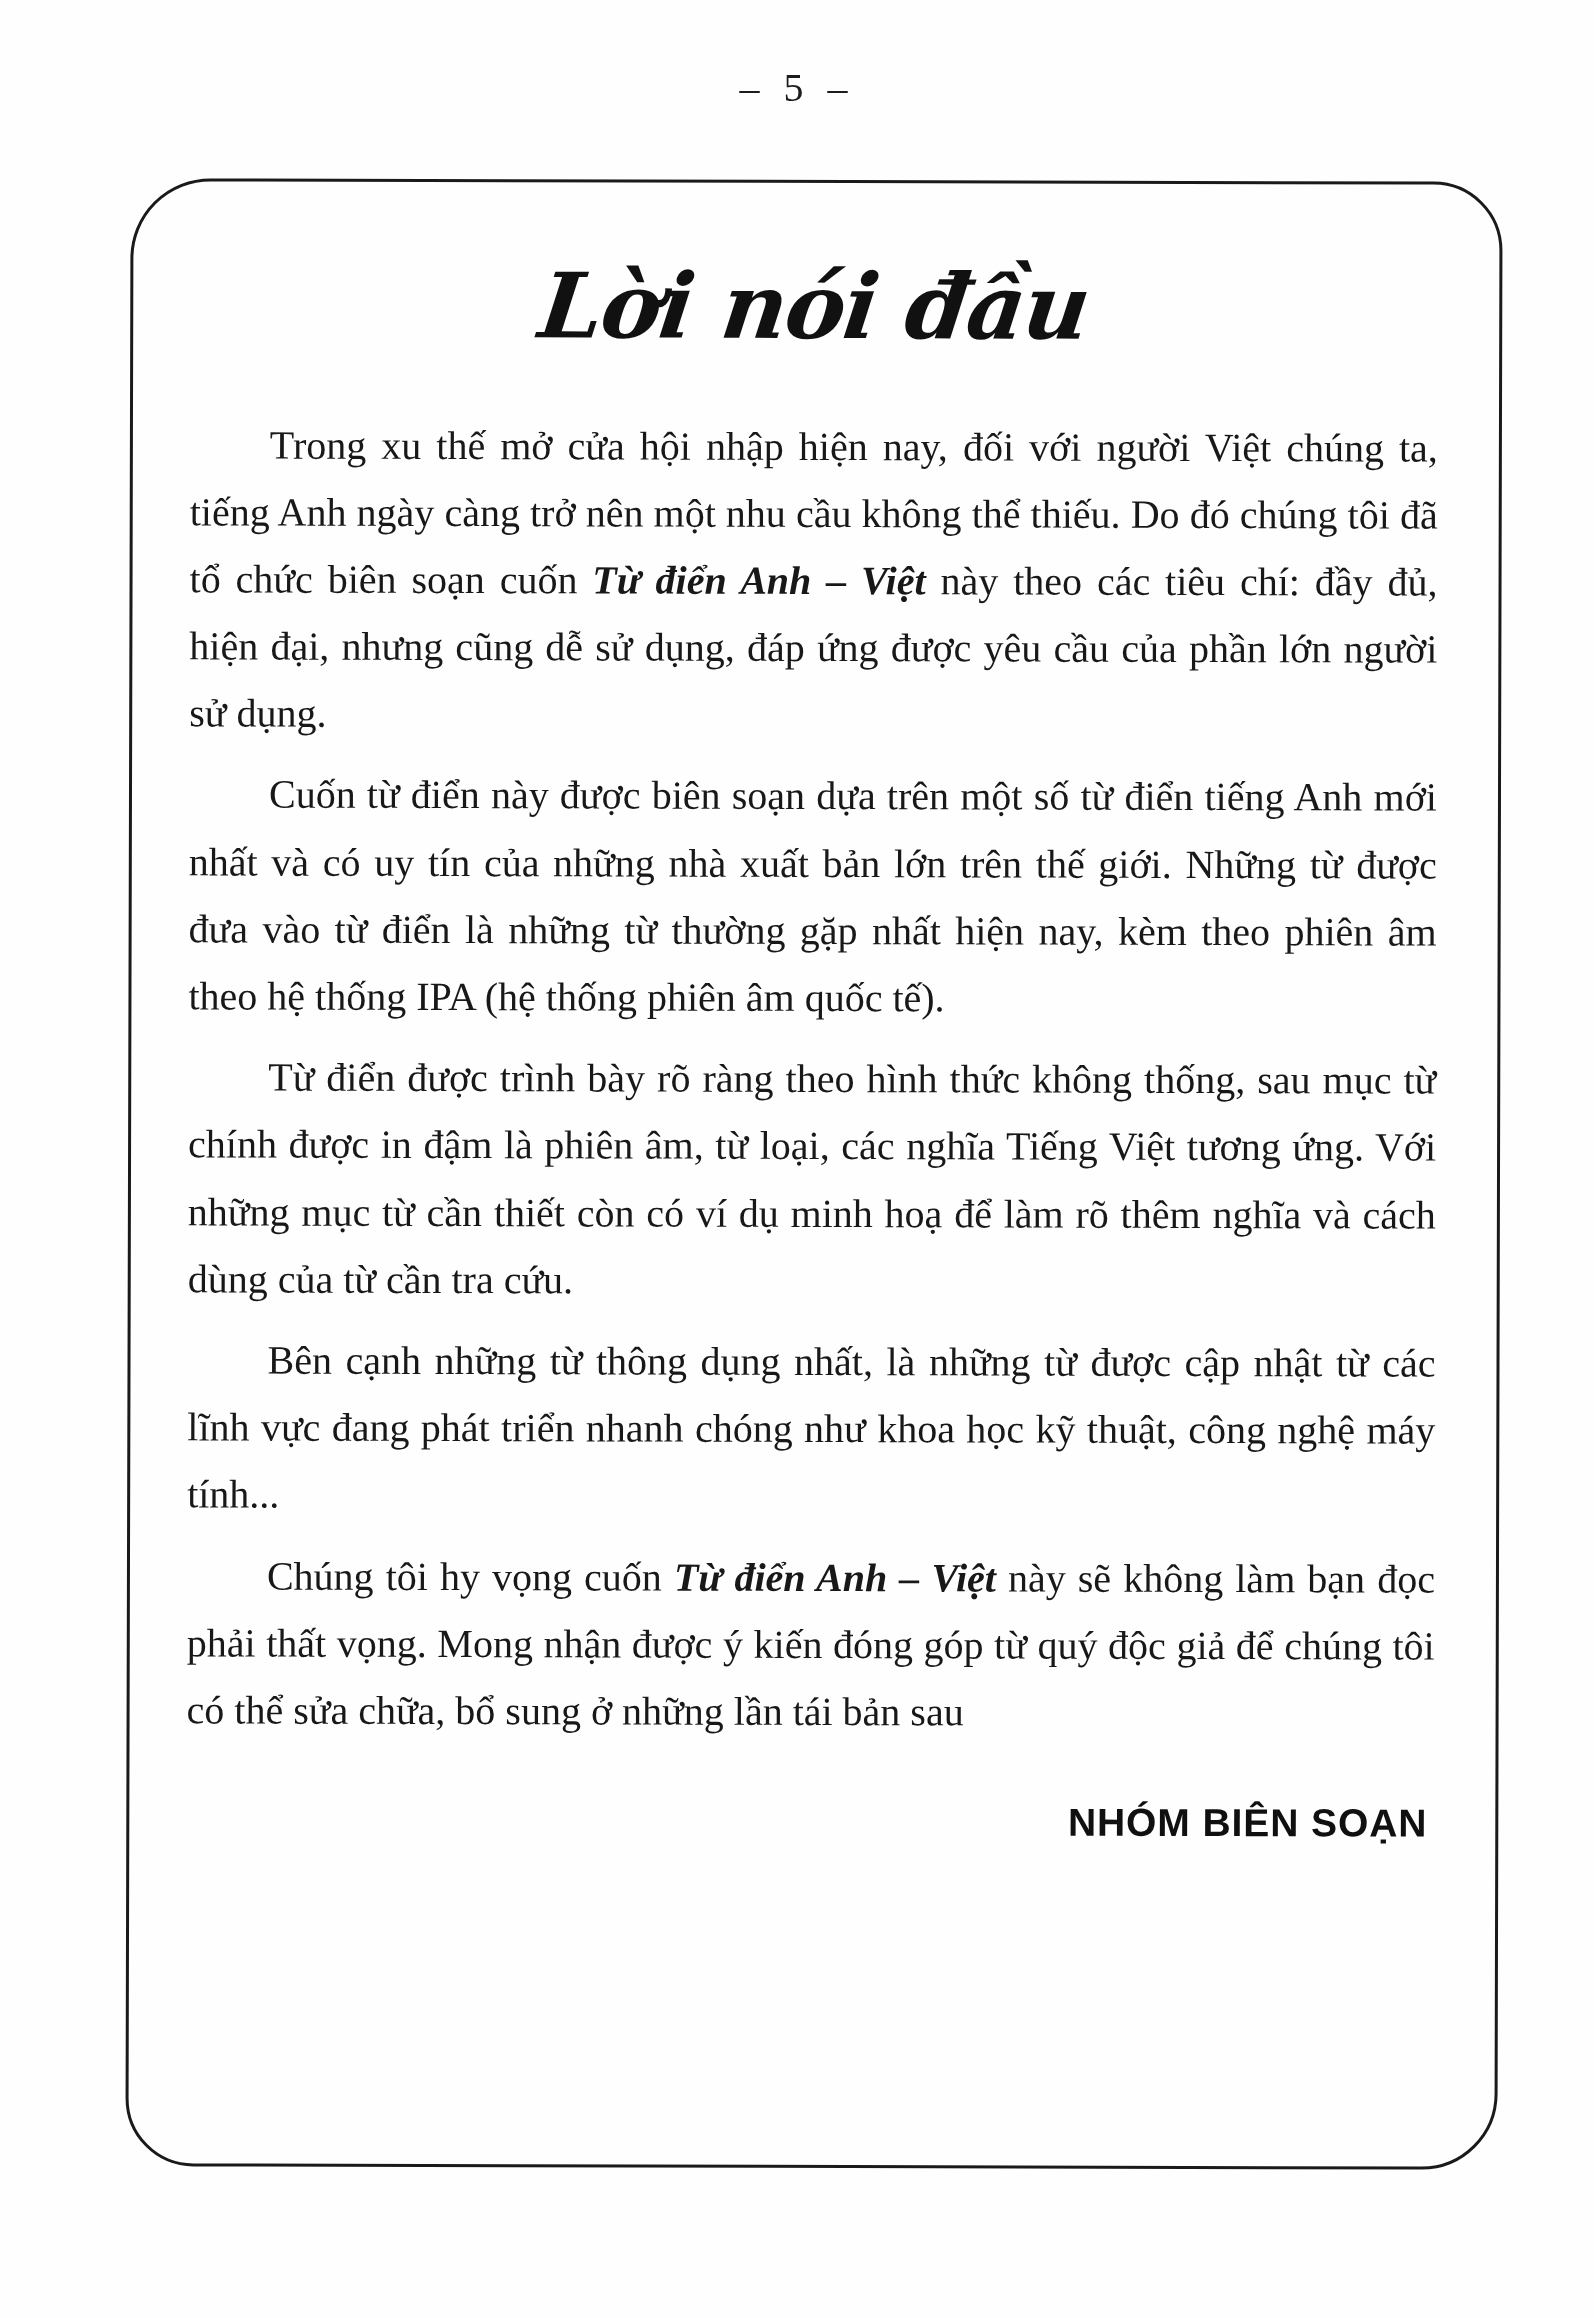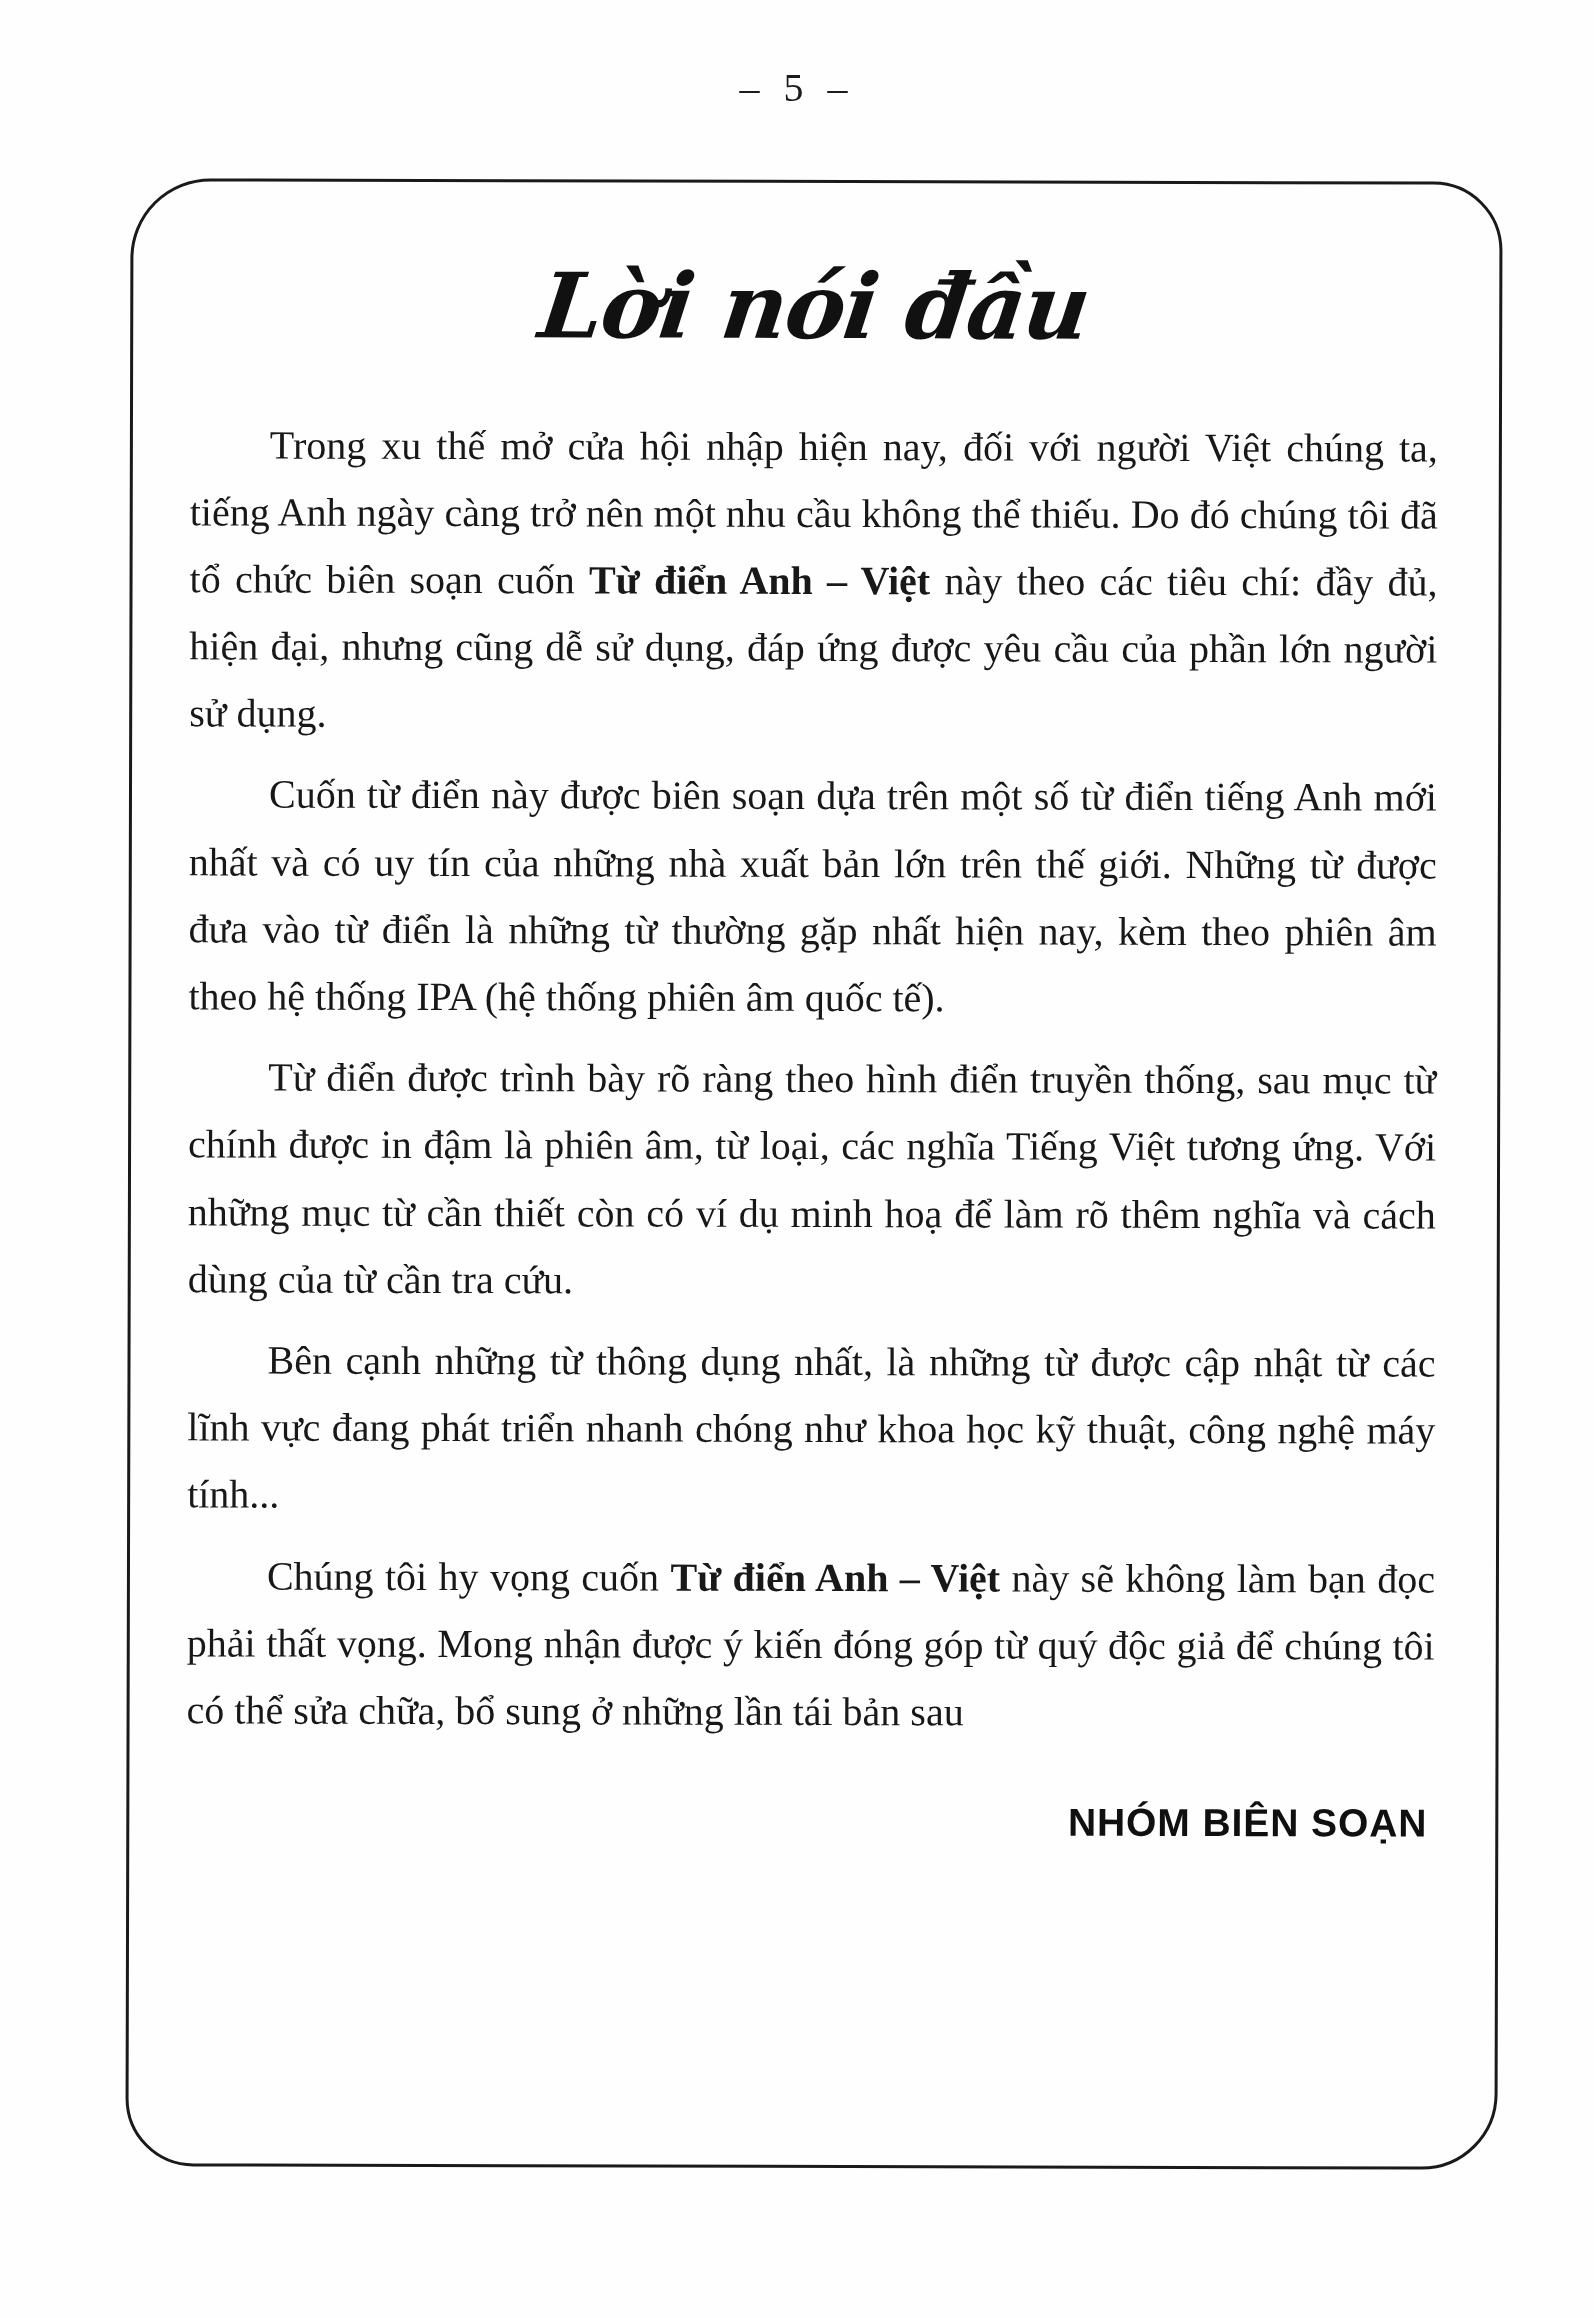--- a/index.html
+++ b/index.html
@@ -53,20 +53,21 @@
   .preface-body p.para {
     margin: 0 0 14px 0;
     font-size: 40px;
     line-height: 1.68;
     text-align: justify;
     text-indent: 80px;
     color: #181818;
   }
   .preface-body .emph {
     font-weight: bold;
+    font-style: italic;
   }
   .signature {
     margin-top: 55px;
     padding-right: 7px;
     text-align: right;
     font-family: "Liberation Sans", sans-serif;
     font-weight: bold;
     font-size: 39px;
     letter-spacing: 0.9px;
     color: #101010;
@@ -79,21 +80,21 @@
 
   <div class="page-number">– 5 –</div>
 
   <div class="preface-box">
 
     <h1 class="preface-title">Lời nói đầu</h1>
 
     <div class="preface-body">
         <p class="para"><span>Trong xu thế mở cửa hội nhập hiện nay, đối với người Việt chúng ta, tiếng Anh ngày càng trở nên một nhu cầu không thể thiếu. Do đó chúng tôi đã tổ chức biên soạn cuốn </span><span class="emph">Từ điển Anh – Việt</span><span> này theo các tiêu chí: đầy đủ, hiện đại, nhưng cũng dễ sử dụng, đáp ứng được yêu cầu của phần lớn người sử dụng.</span></p>
         <p class="para"><span>Cuốn từ điển này được biên soạn dựa trên một số từ điển tiếng Anh mới nhất và có uy tín của những nhà xuất bản lớn trên thế giới. Những từ được đưa vào từ điển là những từ thường gặp nhất hiện nay, kèm theo phiên âm theo hệ thống IPA (hệ thống phiên âm quốc tế).</span></p>
-        <p class="para"><span>Từ điển được trình bày rõ ràng theo hình điển truyền thống, sau mục từ chính được in đậm là phiên âm, từ loại, các nghĩa Tiếng Việt tương ứng. Với những mục từ cần thiết còn có ví dụ minh hoạ để làm rõ thêm nghĩa và cách dùng của từ cần tra cứu.</span></p>
+        <p class="para"><span>Từ điển được trình bày rõ ràng theo hình thức không thống, sau mục từ chính được in đậm là phiên âm, từ loại, các nghĩa Tiếng Việt tương ứng. Với những mục từ cần thiết còn có ví dụ minh hoạ để làm rõ thêm nghĩa và cách dùng của từ cần tra cứu.</span></p>
         <p class="para"><span>Bên cạnh những từ thông dụng nhất, là những từ được cập nhật từ các lĩnh vực đang phát triển nhanh chóng như khoa học kỹ thuật, công nghệ máy tính...</span></p>
         <p class="para"><span>Chúng tôi hy vọng cuốn </span><span class="emph">Từ điển Anh – Việt</span><span> này sẽ không làm bạn đọc phải thất vọng. Mong nhận được ý kiến đóng góp từ quý độc giả để chúng tôi có thể sửa chữa, bổ sung ở những lần tái bản sau</span></p>
       </div>
 
     <div class="signature">NHÓM BIÊN SOẠN</div>
 
   </div>
 
 </div>
 

